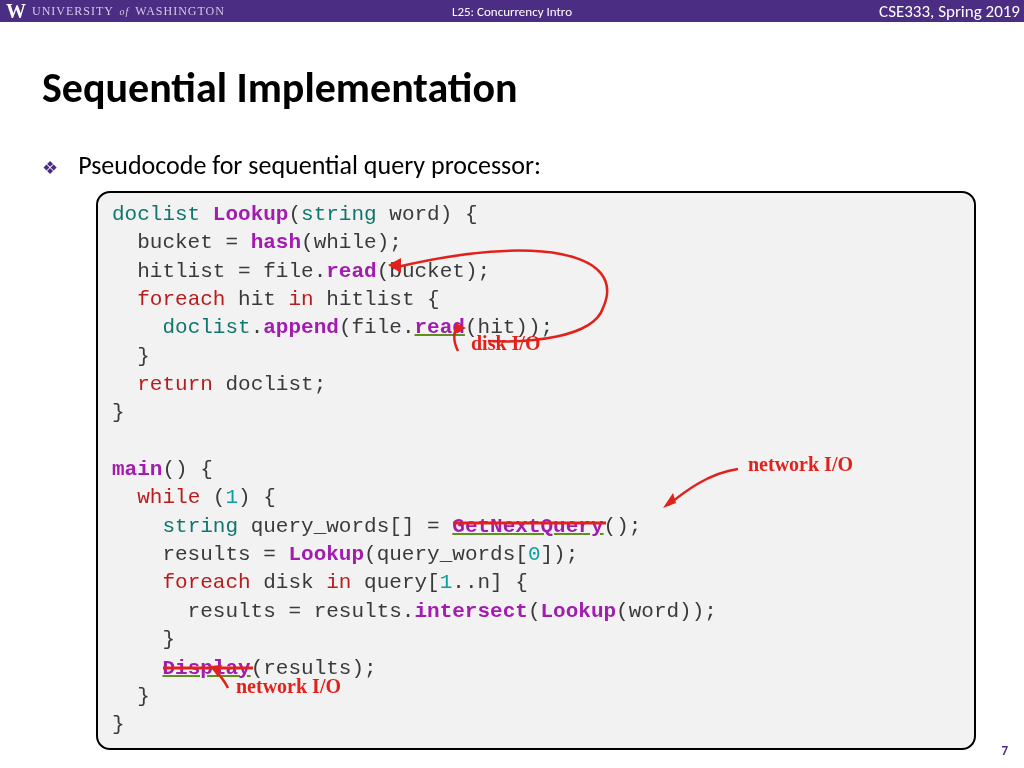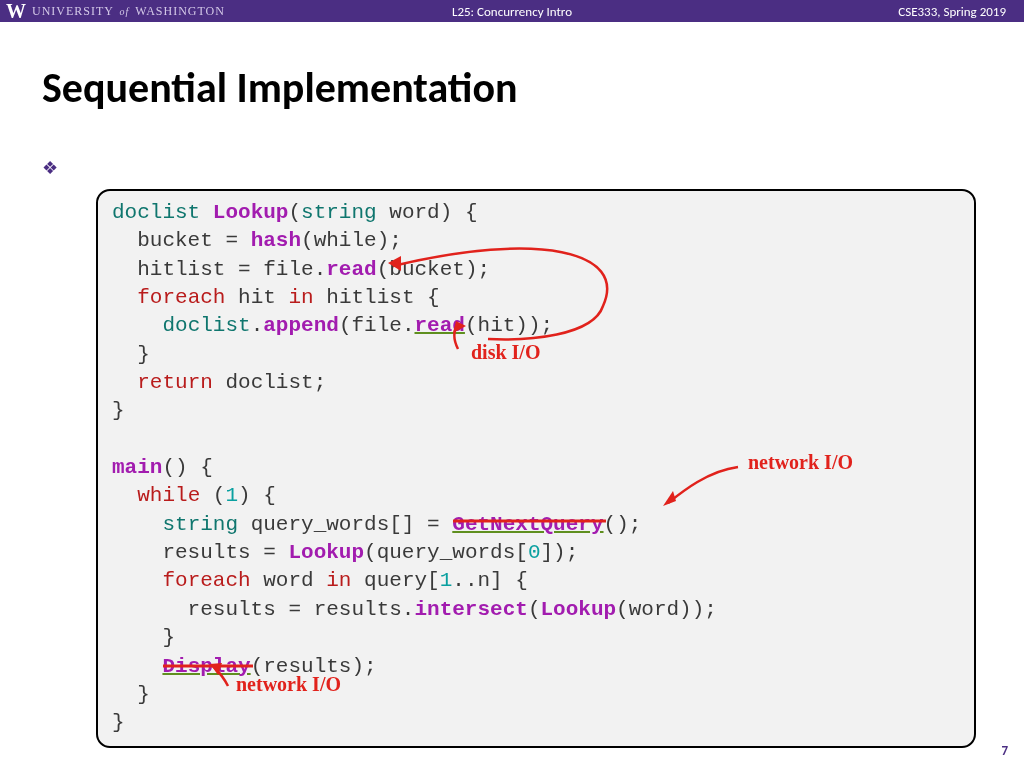--- a/index.html
+++ b/index.html
@@ -40,22 +40,22 @@
   }
   .uw-text .of { font-style: italic; font-size: 10px; margin: 12px 2px; }
   .top-center {
     position: absolute;
     left: 50%;
     transform: translateX(-50%);
     font-size: 13px;
   }
   .top-right {
     position: absolute;
-    right: 18px;
-    font-size: 13px;
+    right: 4px;
+    font-size: 17px;
   }
   .slide {
     padding: 40px 55px 0 42px;
   }
   .title {
     font-size: 42px;
     font-weight: bold;
     color: #000;
     margin-bottom: 36px;
   }
@@ -127,37 +127,38 @@
   </div>
   <div class="top-center">L25:  Concurrency Intro</div>
   <div class="top-right">CSE333, Spring 2019</div>
 </div>
 
 <div class="slide">
   <div class="title">Sequential Implementation</div>
 
   <div class="bullet-row">
     <span class="bullet">❖</span>
+    <span>Pseudocode for sequential query processor:</span>
   </div>
 
   <div class="codebox">
 <pre><span class="tk-type">doclist</span> <span class="tk-fn">Lookup</span><span class="tk-id">(</span><span class="tk-type">string</span><span class="tk-id"> word) {</span>
 <span class="tk-id">  bucket = </span><span class="tk-fn">hash</span><span class="tk-id">(while);</span>
 <span class="tk-id">  hitlist = file.</span><span class="tk-fn">read</span><span class="tk-id">(bucket);</span>
 <span class="tk-id">  </span><span class="tk-kw">foreach</span><span class="tk-id"> hit </span><span class="tk-kw">in</span><span class="tk-id"> hitlist {</span>
 <span class="tk-id">    </span><span class="tk-type">doclist</span><span class="tk-dot">.</span><span class="tk-fn">append</span><span class="tk-id">(file.</span><span class="tk-fn underline">read</span><span class="tk-id">(hit));</span>
 <span class="tk-id">  }</span>
 <span class="tk-id">  </span><span class="tk-kw">return</span><span class="tk-id"> doclist;</span>
 <span class="tk-id">}</span>
 <span></span>
 <span class="tk-fn">main</span><span class="tk-id">() {</span>
 <span class="tk-id">  </span><span class="tk-kw">while</span><span class="tk-id"> (</span><span class="tk-num">1</span><span class="tk-id">) {</span>
 <span class="tk-id">    </span><span class="tk-type">string</span><span class="tk-id"> query_words[] = </span><span class="tk-fn underline">GetNextQuery</span><span class="tk-id">();</span>
 <span class="tk-id">    results = </span><span class="tk-fn">Lookup</span><span class="tk-id">(query_words[</span><span class="tk-num">0</span><span class="tk-id">]);</span>
-<span class="tk-id">    </span><span class="tk-kw">foreach</span><span class="tk-id"> word </span><span class="tk-kw">in</span><span class="tk-id"> query[</span><span class="tk-num">1</span><span class="tk-id">..n] {</span>
+<span class="tk-id">    </span><span class="tk-kw">foreach</span><span class="tk-id"> disk </span><span class="tk-kw">in</span><span class="tk-id"> query[</span><span class="tk-num">1</span><span class="tk-id">..n] {</span>
 <span class="tk-id">      results = results.</span><span class="tk-fn">intersect</span><span class="tk-id">(</span><span class="tk-fn">Lookup</span><span class="tk-id">(word));</span>
 <span class="tk-id">    }</span>
 <span class="tk-id">    </span><span class="tk-fn underline">Display</span><span class="tk-id">(results);</span>
 <span class="tk-id">  }</span>
 <span class="tk-id">}</span></pre>
 
     <svg class="annot" width="880" height="540">
 
       <path d="M 295 75 C 440 40, 530 60, 505 115 C 495 145, 430 150, 390 148" stroke="#e1221c" stroke-width="2.5" fill="none"></path>
 
@@ -169,19 +170,19 @@
       <path d="M 640 276 C 610 280, 585 300, 570 312" stroke="#e1221c" stroke-width="2.5" fill="none"></path>
       <polygon points="565,315 578,310 575,300" fill="#e1221c"></polygon>
 
       <line x1="355" y1="330" x2="508" y2="330" stroke="#e1221c" stroke-width="3"></line>
 
       <line x1="65" y1="475" x2="155" y2="475" stroke="#e1221c" stroke-width="3"></line>
 
       <path d="M 130 495 C 125 485, 120 480, 115 475" stroke="#e1221c" stroke-width="2.5" fill="none"></path>
       <polygon points="112,473 124,472 120,484" fill="#e1221c"></polygon>
     </svg>
-    <div class="hand" style="top:148px; left:373px;">disk I/O</div>
+    <div class="hand" style="top:137px; left:373px;">disk I/O</div>
     <div class="hand" style="top:258px; left:650px;">network I/O</div>
     <div class="hand" style="top:480px; left:138px;">network I/O</div>
   </div>
 </div>
 
 <div class="slide-number">7</div>
 
 </body></html>

